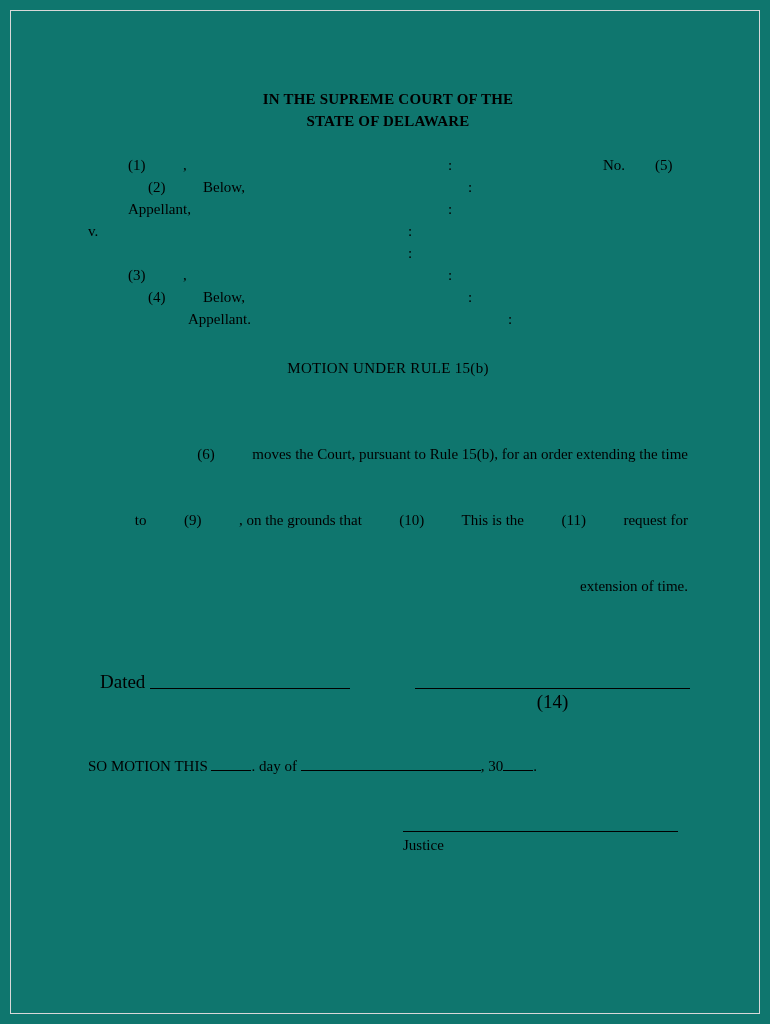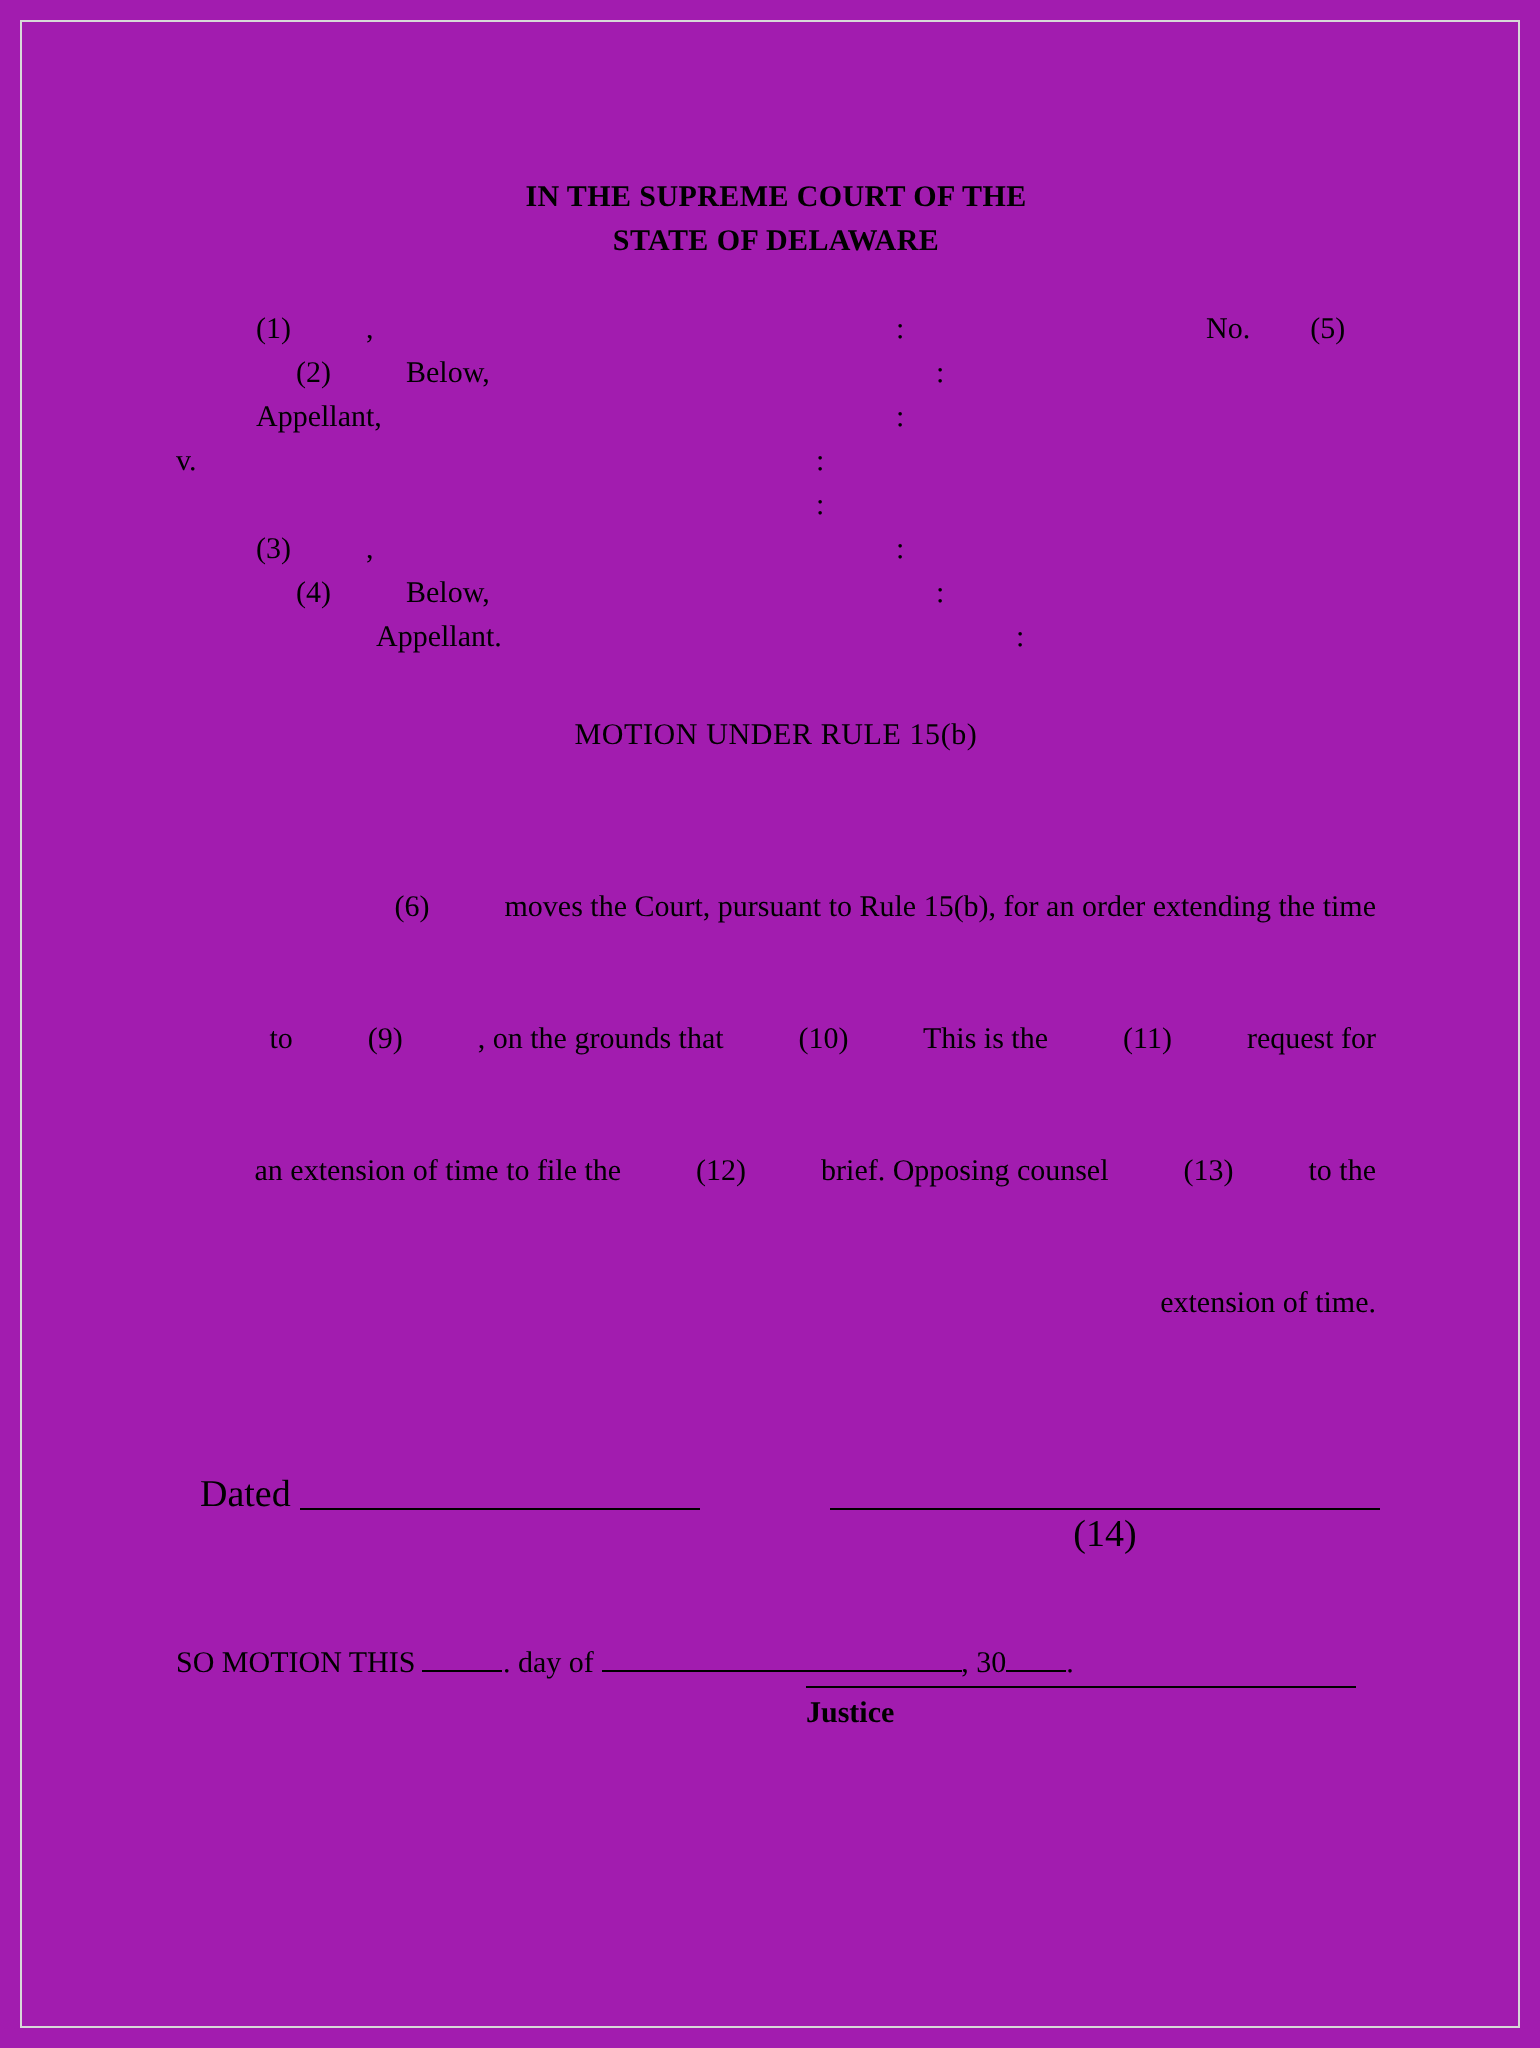--- a/index.html
+++ b/index.html
@@ -13,21 +13,21 @@
     font-family: "Liberation Serif", serif;
     color: #000000;
     position: relative;
     overflow: hidden;
   }
   .page {
     position: absolute;
     left: 0; top: 0;
     width: 770px;
     height: 1024px;
-    background: #a21caf;
+    background: #0f766e;
   }
   .border-line {
     position: absolute;
     background: #d8d8d8;
   }
   .border-left  { left: 10px;  top: 10px; width: 1px; height: 1004px; }
   .border-right { left: 759px; top: 10px; width: 1px; height: 1004px; }
   .border-top   { left: 10px;  top: 10px; width: 750px; height: 1px; }
   .border-bottom{ left: 10px;  top: 1013px; width: 750px; height: 1px; }
 
@@ -142,24 +142,24 @@
     width: 180px;
     border-bottom: 1px solid #000;
   }
   .u-tiny {
     display: inline-block;
     width: 30px;
     border-bottom: 1px solid #000;
   }
 
   .justice-block {
+    margin-top: 54px;
     position: relative;
     height: 50px;
     font-size: 15px;
-    font-weight: bold;
   }
   .justice-rule {
     position: absolute;
     left: 315px;
     top: 0px;
     width: 275px;
     border-bottom: 1px solid #000;
   }
   .justice-label {
     position: absolute;
@@ -234,21 +234,20 @@
         <div class="cap-right"></div>
       </div>
 
     </div>
 
     <div class="motion-title">MOTION UNDER RULE 15(b)</div>
 
     <div class="body-text">
       <span class="ln">              (6)          moves the Court, pursuant to Rule 15(b), for an order extending the time</span>
       <span class="ln">to          (9)          , on the grounds that          (10)          This is the          (11)          request for</span>
-      <span class="ln">an extension of time to file the          (12)          brief. Opposing counsel          (13)          to the</span>
       <span class="ln">extension of time.</span>
     </div>
 
     <div class="dated-row">
       <span class="dated-label">Dated</span>
       <span class="dated-rule"></span>
       <span class="sig-rule"></span>
       <span class="sig-label">(14)</span>
     </div>
 

